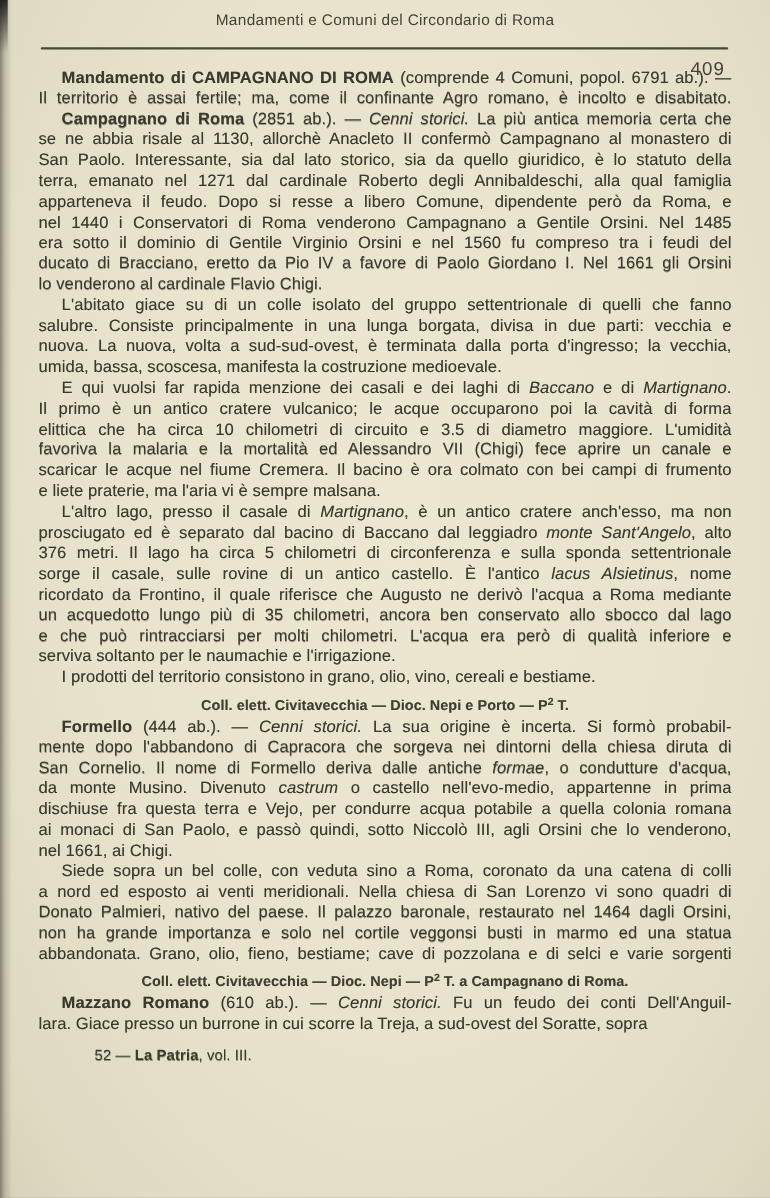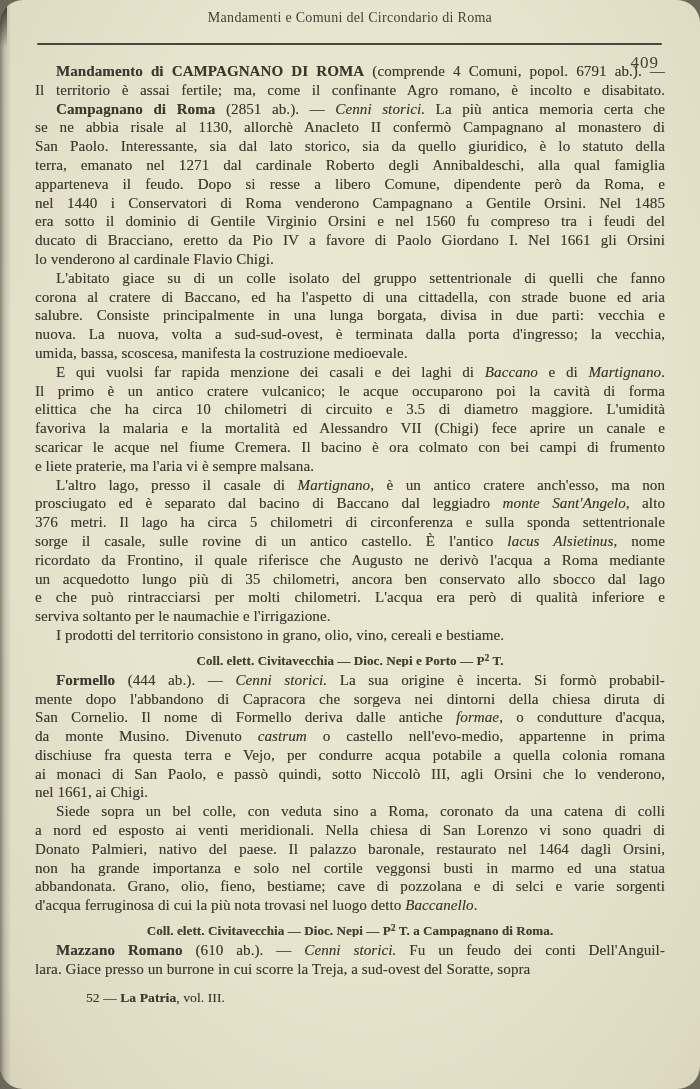--- a/index.html
+++ b/index.html
@@ -1,21 +1,20 @@
 <!DOCTYPE html>
 <html><head>
 <meta charset="utf-8">
 <style>
   html, body { margin:0; padding:0; background:#6b675b; }
   .page {
     position:relative; width:700px; height:1089px; margin:0 auto; overflow:hidden;
     background: radial-gradient(ellipse at 52% 42%, #ece7d1 0%, #e8e3cc 55%, #ded9c1 90%, #d6d1b8 100%);
-    font-family:Liberation Serif, serif;
+    font-family:Liberation Sans, sans-serif;
     color:#3c382e;
-    border-radius:23px;
   }
   .edge-shadow {
     position:absolute; left:0; top:0; bottom:0; width:11px;
     background:linear-gradient(to right, rgba(47,43,33,0.50), rgba(47,43,33,0.18) 40%, rgba(47,43,33,0));
   }
   .corner-mark {
     position:absolute; left:0; top:0; width:7px; height:48px;
     background:linear-gradient(to bottom, rgba(20,18,14,0.88), rgba(20,18,14,0));
   }
   .running-head {
@@ -77,21 +76,20 @@
         <div class="ln"><span>San Paolo. Interessante, sia dal lato storico, sia da quello giuridico, è lo statuto della</span></div>
         <div class="ln"><span>terra, emanato nel 1271 dal cardinale Roberto degli Annibaldeschi, alla qual famiglia</span></div>
         <div class="ln"><span>apparteneva il feudo. Dopo si resse a libero Comune, dipendente però da Roma, e</span></div>
         <div class="ln"><span>nel 1440 i Conservatori di Roma venderono Campagnano a Gentile Orsini. Nel 1485</span></div>
         <div class="ln"><span>era sotto il dominio di Gentile Virginio Orsini e nel 1560 fu compreso tra i feudi del</span></div>
         <div class="ln"><span>ducato di Bracciano, eretto da Pio IV a favore di Paolo Giordano I. Nel 1661 gli Orsini</span></div>
         <div class="ln last"><span>lo venderono al cardinale Flavio Chigi.</span></div>
       </div>
       <div class="para body">
         <div class="ln first"><span>L'abitato giace su di un colle isolato del gruppo settentrionale di quelli che fanno</span></div>
-        <div class="ln"><span>corona al cratere di Baccano, ed ha l'aspetto di una cittadella, con strade buone ed aria</span></div>
         <div class="ln"><span>salubre. Consiste principalmente in una lunga borgata, divisa in due parti: vecchia e</span></div>
         <div class="ln"><span>nuova. La nuova, volta a sud-sud-ovest, è terminata dalla porta d'ingresso; la vecchia,</span></div>
         <div class="ln last"><span>umida, bassa, scoscesa, manifesta la costruzione medioevale.</span></div>
       </div>
       <div class="para body">
         <div class="ln first"><span>E qui vuolsi far rapida menzione dei casali e dei laghi di </span><span class="seg-i">Baccano</span><span> e di </span><span class="seg-i">Martignano</span><span>.</span></div>
         <div class="ln"><span>Il primo è un antico cratere vulcanico; le acque occuparono poi la cavità di forma</span></div>
         <div class="ln"><span>elittica che ha circa 10 chilometri di circuito e 3.5 di diametro maggiore. L'umidità</span></div>
         <div class="ln"><span>favoriva la malaria e la mortalità ed Alessandro VII (Chigi) fece aprire un canale e</span></div>
         <div class="ln"><span>scaricar le acque nel fiume Cremera. Il bacino è ora colmato con bei campi di frumento</span></div>
@@ -121,21 +119,20 @@
         <div class="ln"><span>dischiuse fra questa terra e Vejo, per condurre acqua potabile a quella colonia romana</span></div>
         <div class="ln"><span>ai monaci di San Paolo, e passò quindi, sotto Niccolò III, agli Orsini che lo venderono,</span></div>
         <div class="ln last"><span>nel 1661, ai Chigi.</span></div>
       </div>
       <div class="para body">
         <div class="ln first"><span>Siede sopra un bel colle, con veduta sino a Roma, coronato da una catena di colli</span></div>
         <div class="ln"><span>a nord ed esposto ai venti meridionali. Nella chiesa di San Lorenzo vi sono quadri di</span></div>
         <div class="ln"><span>Donato Palmieri, nativo del paese. Il palazzo baronale, restaurato nel 1464 dagli Orsini,</span></div>
         <div class="ln"><span>non ha grande importanza e solo nel cortile veggonsi busti in marmo ed una statua</span></div>
         <div class="ln"><span>abbandonata. Grano, olio, fieno, bestiame; cave di pozzolana e di selci e varie sorgenti</span></div>
-        <div class="ln last"><span>d'acqua ferruginosa di cui la più nota trovasi nel luogo detto </span><span class="seg-i">Baccanello</span><span>.</span></div>
       </div>
       <div class="para note">
         <div class="ln first last"><span>Coll. elett. Civitavecchia — Dioc. Nepi — P</span><span class="seg-sup">2</span><span> T. a Campagnano di Roma.</span></div>
       </div>
       <div class="para body">
         <div class="ln first"><span class="seg-b">Mazzano Romano</span><span> (610 ab.). — </span><span class="seg-i">Cenni storici.</span><span> Fu un feudo dei conti Dell'Anguil-</span></div>
         <div class="ln last"><span>lara. Giace presso un burrone in cui scorre la Treja, a sud-ovest del Soratte, sopra</span></div>
       </div>
       <div class="para footer">
         <div class="ln first last"><span>52 — </span><span class="seg-b">La Patria</span><span>, vol. III.</span></div>

